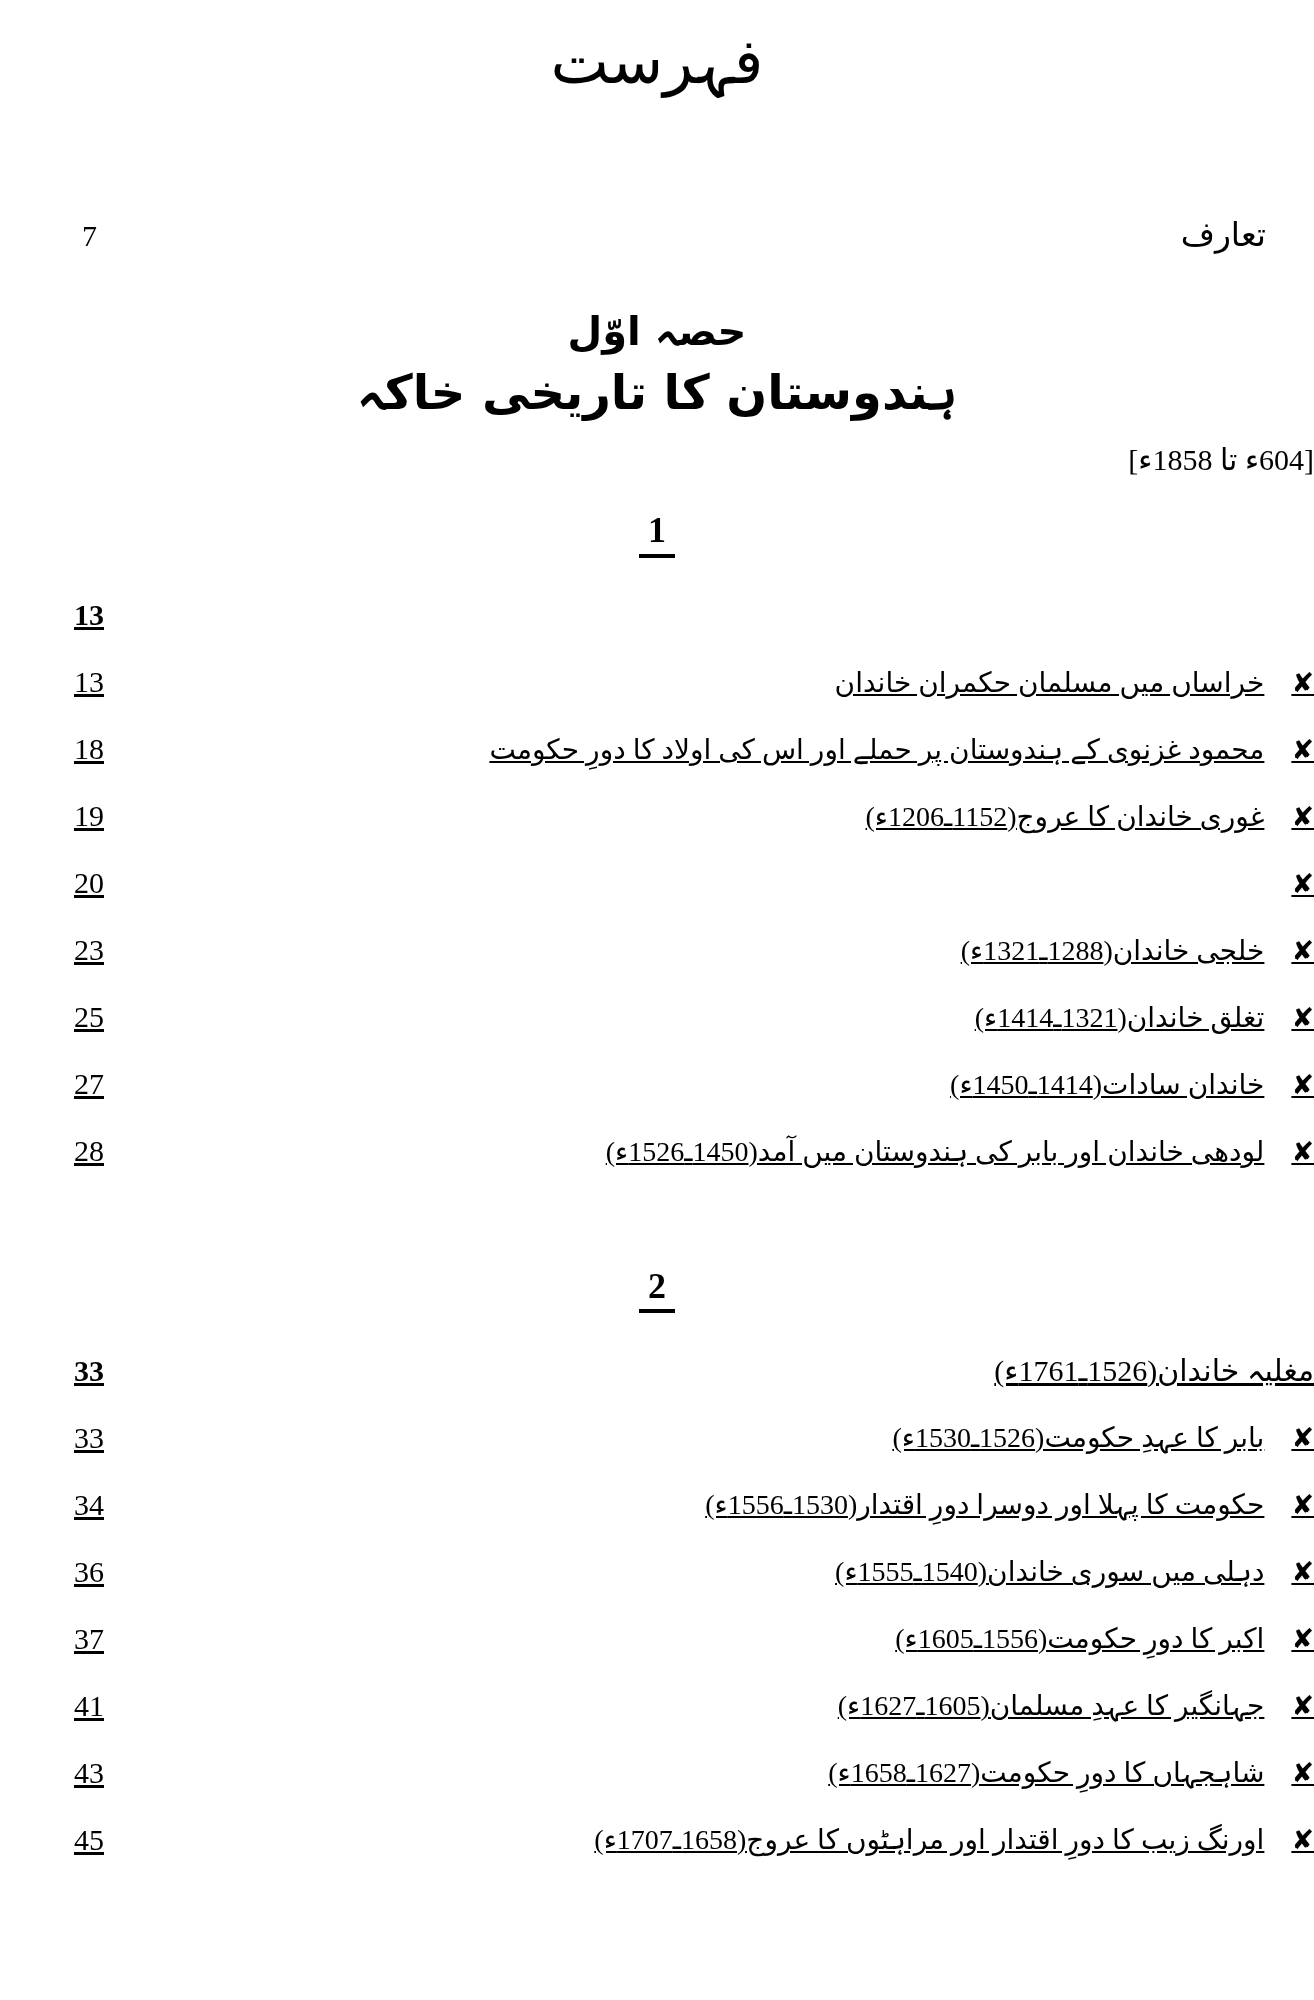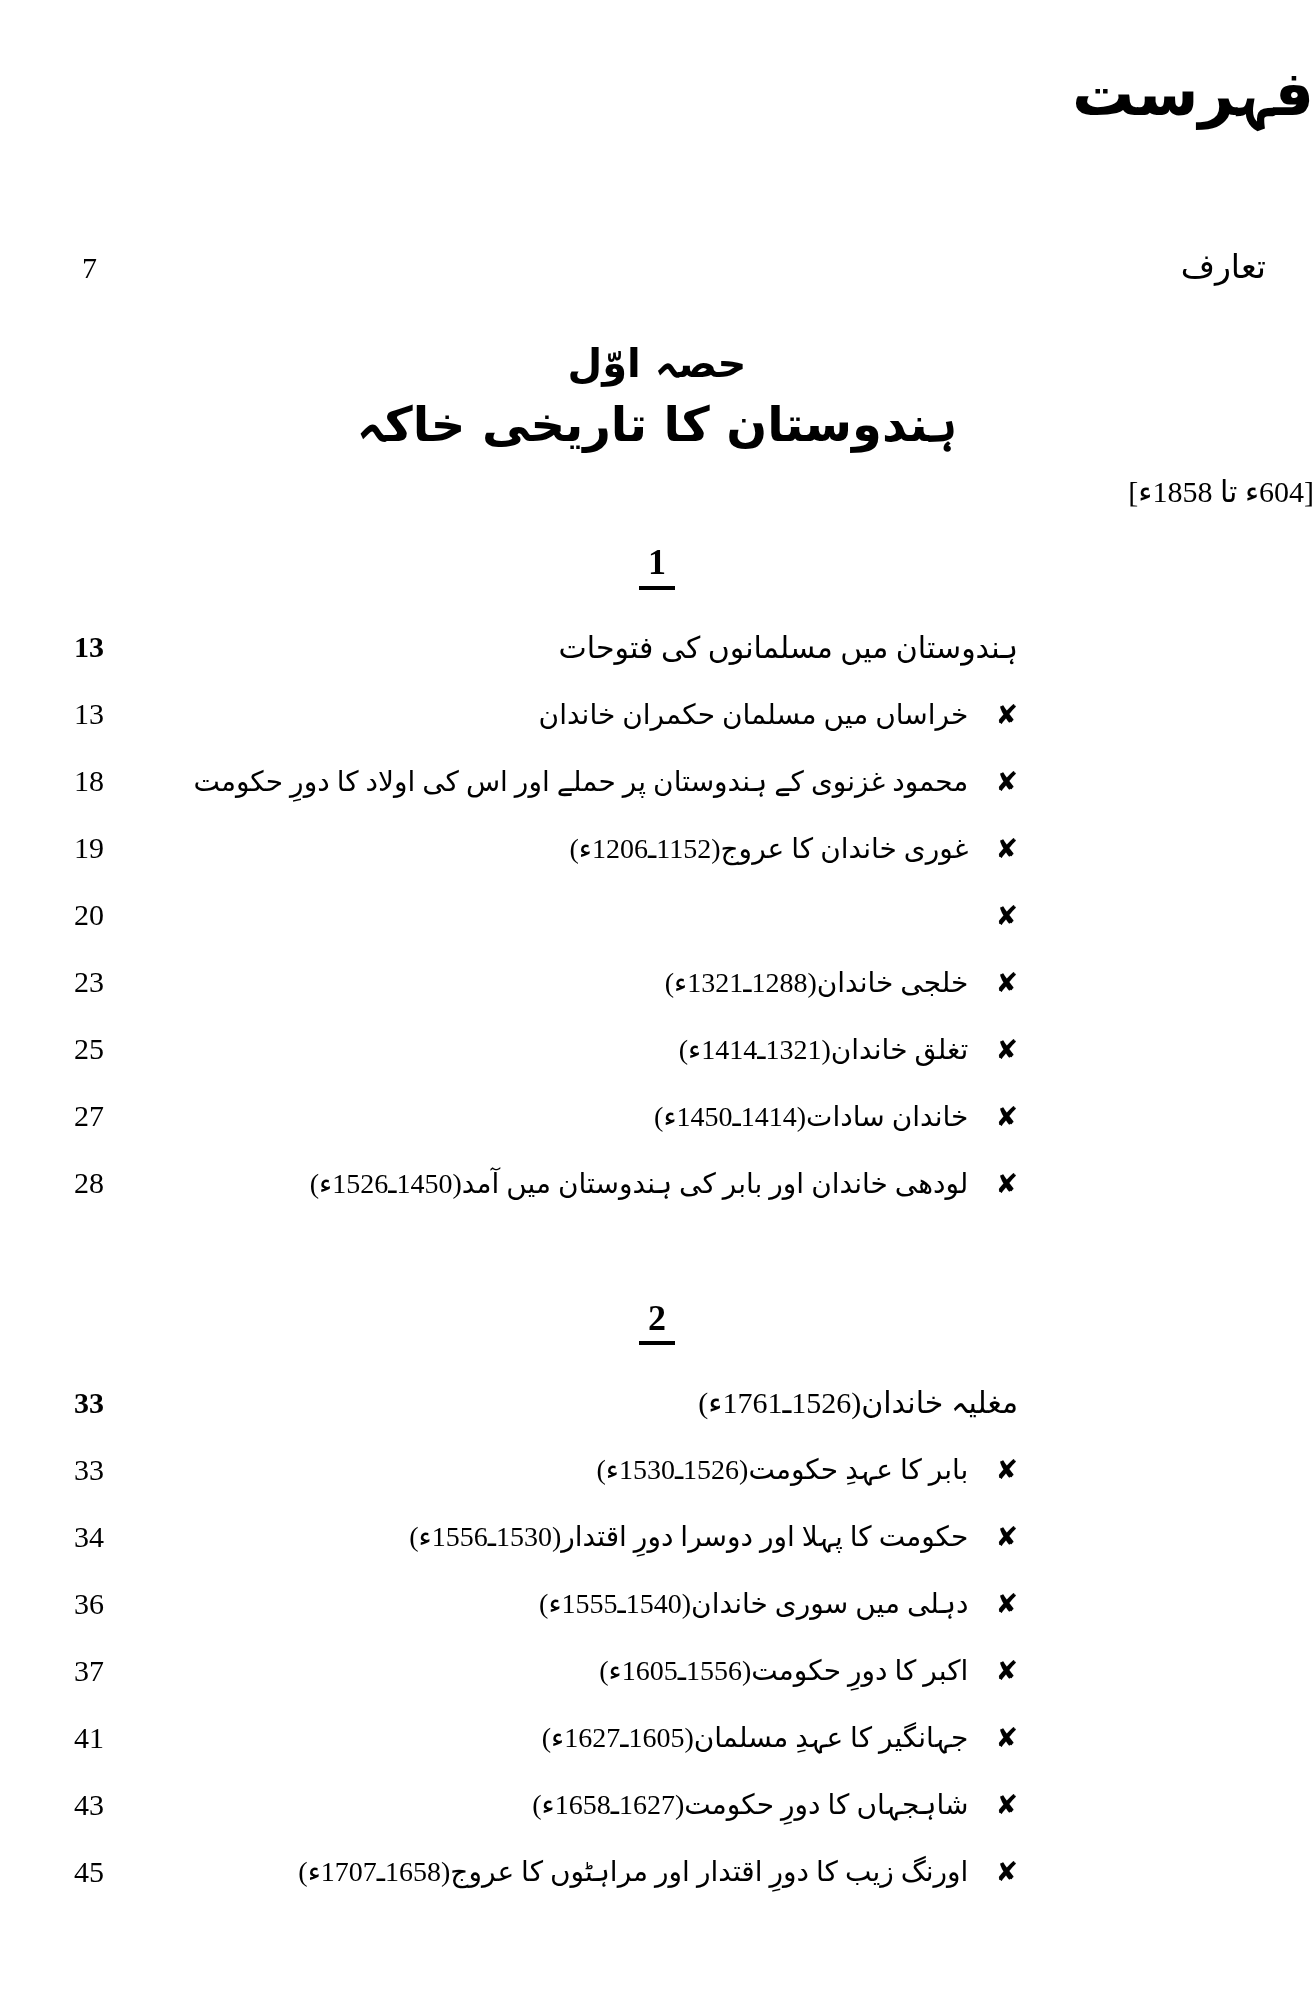--- a/index.html
+++ b/index.html
@@ -12,23 +12,24 @@
     width: 1314px;
     height: 2000px;
     background: #ffffff;
     color: #000000;
     font-family: "DejaVu Sans", sans-serif;
     overflow: hidden;
     box-sizing: border-box;
   }
   .doc-title {
     margin: 0;
-    padding-top: 58px;
+    padding-top: 26px;
+    text-align: center;
     font-size: 62px;
-    font-weight: bold;
+    font-weight: normal;
     line-height: 1.15;
     font-family: "DejaVu Sans", sans-serif;
   }
   .intro-row {
     display: flex;
     align-items: baseline;
     margin-top: 118px;
     padding: 0 48px 0 82px;
   }
   .page-num {
@@ -72,22 +73,22 @@
     padding: 0 9px 3px 9px;
   }
   .ch1-num { margin-top: 34px; }
   .ch2-num { margin-top: 82px; }
   .toc { margin-top: 24px; }
   .toc-row {
     display: flex;
     align-items: center;
     height: 67px;
     padding-left: 74px;
-    padding-right: 296px;
     box-sizing: border-box;
+    text-decoration: underline;
   }
   .entry {
     margin-left: auto;
     display: flex;
     direction: rtl;
     align-items: center;
     gap: 27px;
     max-width: 880px;
   }
   .entry-text {
@@ -122,23 +123,20 @@
   <div class="part-daterange" dir="rtl">[604ء تا 1858ء]</div>
 
   <div class="chapter-number ch1-num">
     <span class="num">1</span>
   </div>
 
   <div class="toc">
 
     <div class="toc-row heading">
       <span class="page-num bold-num">13</span>
-      <span class="entry">
-        <span class="entry-text">ہندوستان میں مسلمانوں کی فتوحات</span>
-      </span>
     </div>
 
     <div class="toc-row">
       <span class="page-num">13</span>
       <span class="entry">
         <span class="bullet">✘</span>
         <span class="entry-text">خراساں میں مسلمان حکمران خاندان</span>
       </span>
     </div>
 

